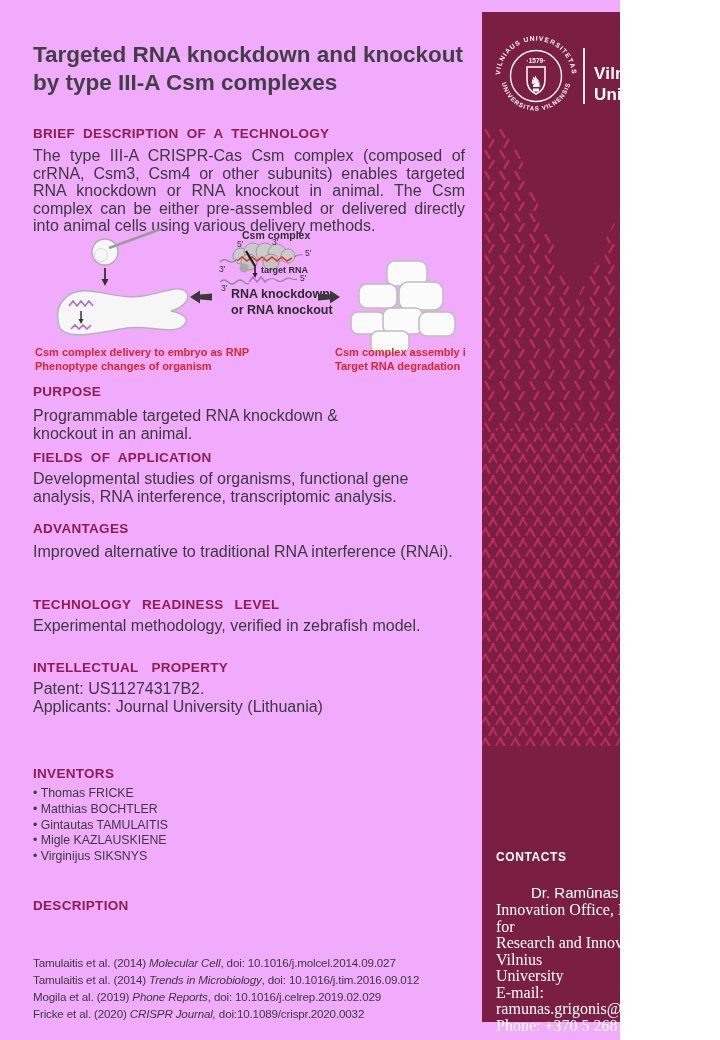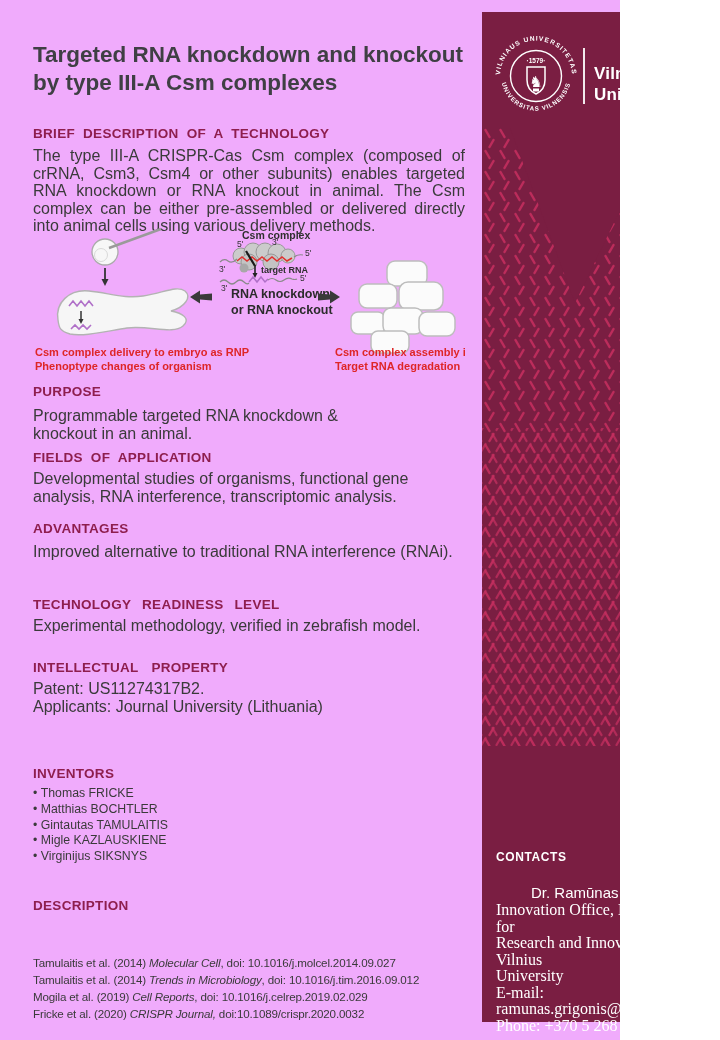--- a/index.html
+++ b/index.html
@@ -176,21 +176,21 @@
     </ul>
 
   <h2 class="sh h-pub">DESCRIPTION</h2>
   <div class="pub-list">
 
       <div class="pub-row"><span>Tamulaitis et al. (2014) </span><i>Molecular Cell</i><span>, doi: 10.1016/j.molcel.2014.09.027</span></div>
 
 
       <div class="pub-row"><span>Tamulaitis et al. (2014) </span><i>Trends in Microbiology</i><span>, doi: 10.1016/j.tim.2016.09.012</span></div>
 
-      <div class="pub-row"><span>Mogila et al. (2019) </span><i>Cell Reports</i><span>, doi: 10.1016/j.celrep.2019.02.029</span></div>
+      <div class="pub-row"><span>Mogila et al. (2019) </span><i>Phone Reports</i><span>, doi: 10.1016/j.celrep.2019.02.029</span></div>
 
       <div class="pub-row"><span>Fricke et al. (2020) </span><i>CRISPR Journal,</i><span> doi:10.1089/crispr.2020.0032</span></div>
     </div>
 
   <aside class="sidebar">
 
     <svg class="seal" width="84" height="84" viewBox="0 0 84 84">
       <defs>
         <path id="arcTop" d="M 9,57 A 36,36 0 1 1 75,57"></path>
         <path id="arcBottom" d="M 8,50 A 35,35 0 0 0 76,50"></path>

